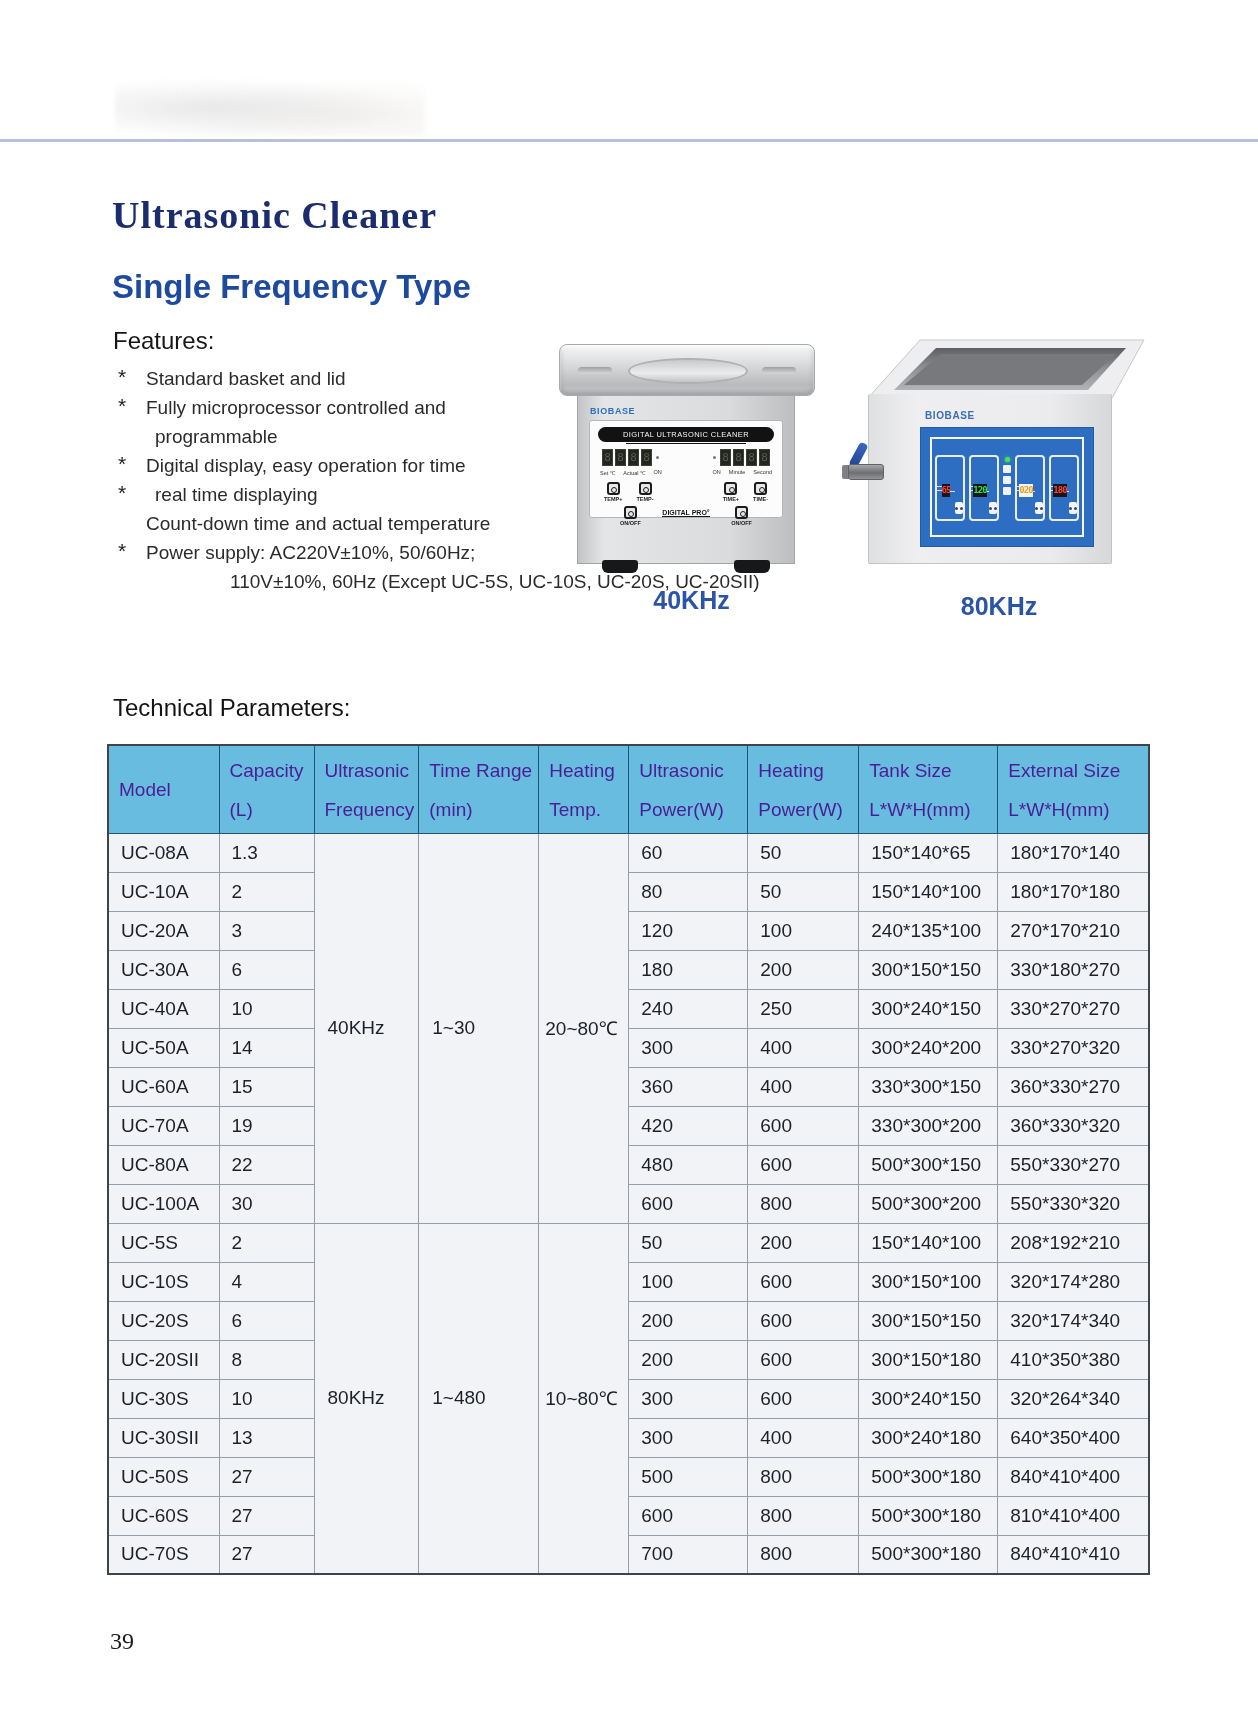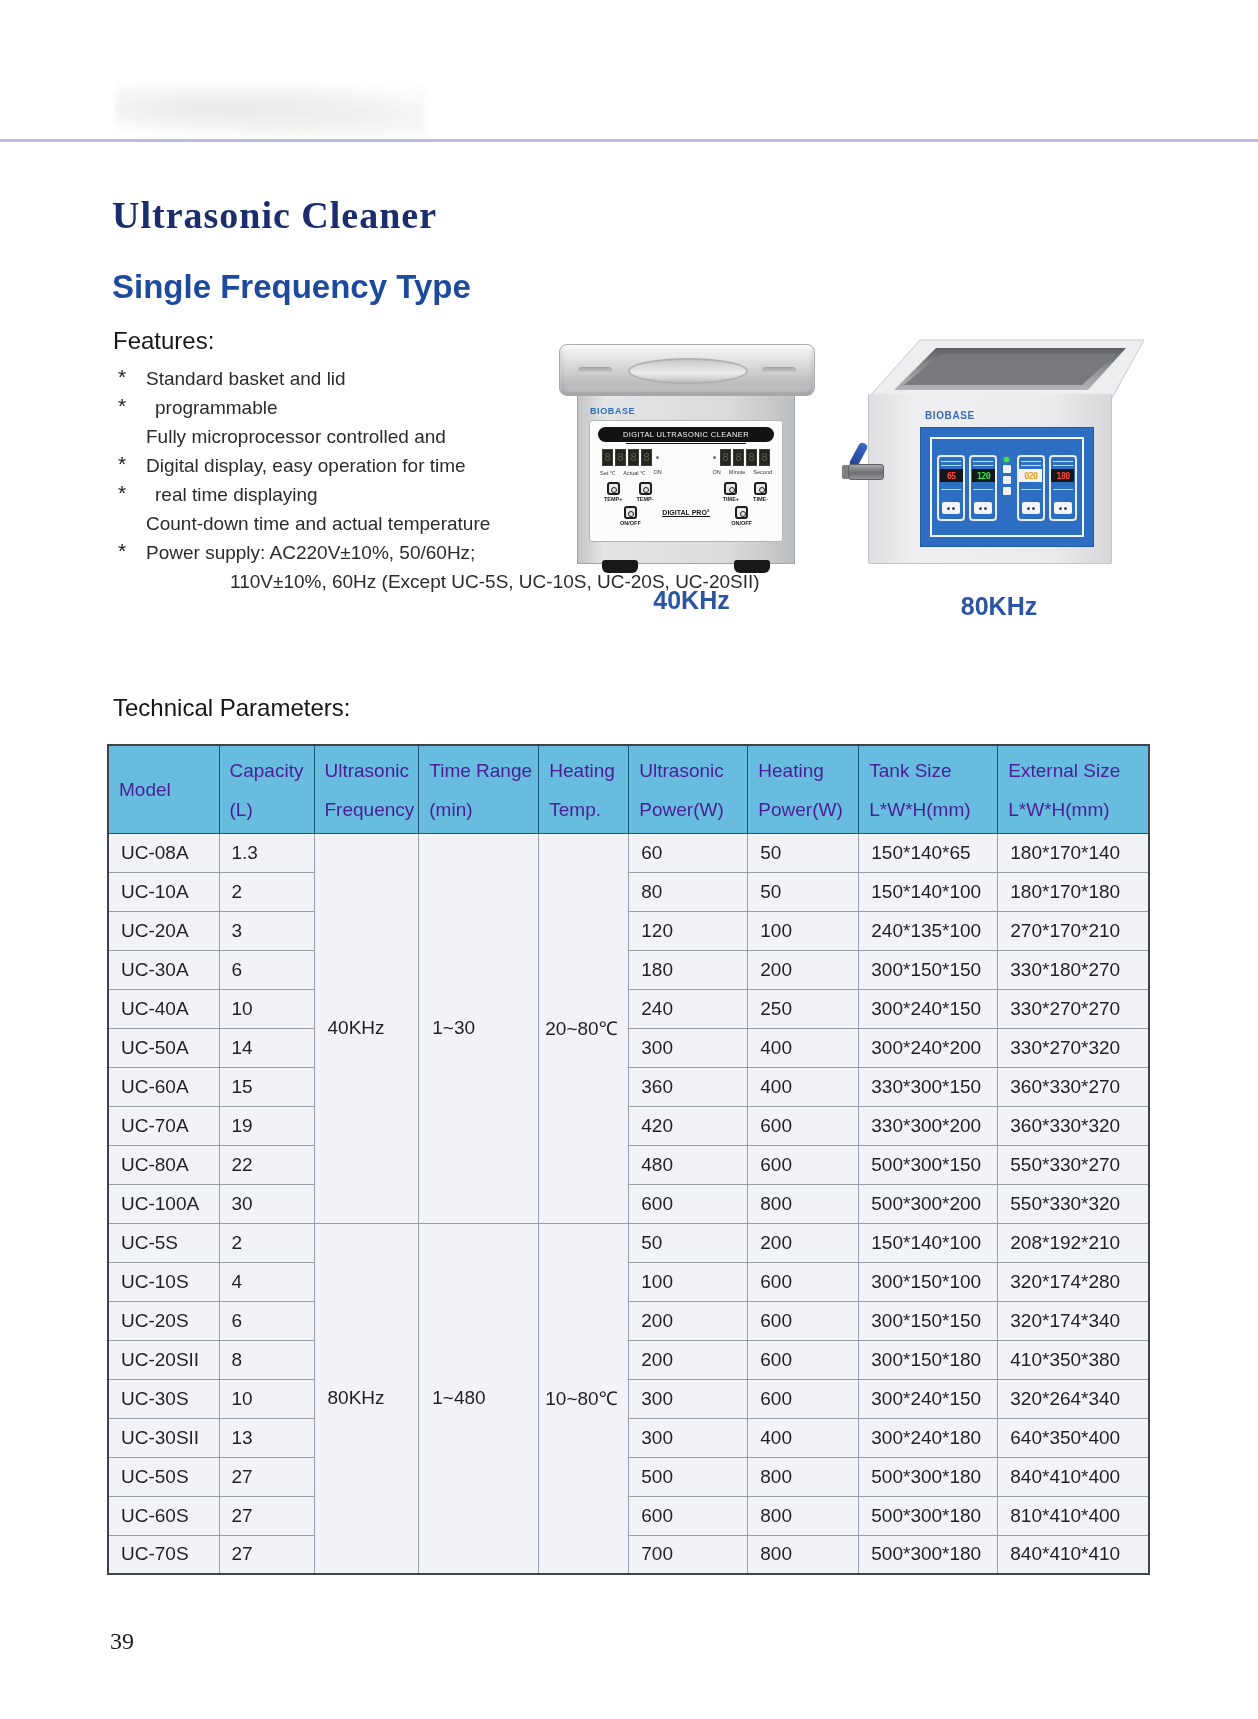--- a/index.html
+++ b/index.html
@@ -40,21 +40,21 @@
     border:1px solid #a8a9ab; box-shadow:inset 0 2px 3px rgba(255,255,255,.8), inset 0 -3px 5px rgba(90,90,95,.45); }
   .d1-lid-inner { position:absolute; left:68px; top:13px; width:120px; height:26px; border-radius:50%;
     background:linear-gradient(180deg,#c9cacc,#ececee 60%,#c2c3c5); border:2px solid #b0b1b3; }
   .d1-lid-slot { position:absolute; top:22px; width:34px; height:7px; border-radius:4px;
     background:linear-gradient(180deg,#9fa0a2,#d8d9db); }
   .d1-lid-slot.l { left:18px; } .d1-lid-slot.r { right:18px; }
   .d1-body { position:absolute; left:28px; top:58px; width:218px; height:168px;
     background:linear-gradient(90deg,#c3c4c6 0%,#e4e5e7 12%,#dadbdd 70%,#bdbec0 100%);
     border:1px solid #a3a4a6; border-top:none; }
   .d1-brand { position:absolute; left:12px; top:10px; font-size:9px; font-weight:700; letter-spacing:.6px; color:#2e6fc0; }
-  .d1-panel { position:absolute; left:11px; top:24px; width:194px; height:122px; background:#fcfcfc;
+  .d1-panel { position:absolute; left:11px; top:24px; width:194px; height:98px; background:#fcfcfc;
     border:1px solid #b4b5b7; border-radius:3px; }
   .d1-band { margin:6px auto 0; width:176px; height:15px; border-radius:8px; background:#121212;
     color:#f4f4f4; font-size:7.5px; letter-spacing:.4px; text-align:center; line-height:15px; }
   .d1-band::after { content:""; display:block; width:120px; height:1px; background:#111; margin:1px auto 0; }
   .d1-displays { display:flex; justify-content:space-between; padding:7px 12px 0; }
   .d1-dgroup { display:flex; gap:2px; align-items:center; }
   .d1-cell { width:11px; height:17px; background:#23261f; border:1px solid #3c4034; color:#565a4c;
     font-family:"DejaVu Sans Mono", monospace; font-size:11px; line-height:15px; text-align:center; }
   .d1-led { width:3px; height:3px; border-radius:50%; background:#777; margin:0 2px; }
   .d1-labels { display:flex; justify-content:space-between; padding:3px 10px 0; }
@@ -80,21 +80,21 @@
   .d2-body { position:absolute; left:20px; top:64px; width:244px; height:170px; border-radius:2px;
     background:linear-gradient(90deg,#dfe0e2 0%,#efeff1 20%,#ebebed 75%,#d7d8da 100%);
     border:1px solid #c2c3c5; border-top:none; }
   .d2-brand { position:absolute; left:56px; top:16px; font-size:10px; font-weight:700; letter-spacing:.6px; color:#3a6db3; }
   .d2-panel { position:absolute; left:52px; top:34px; width:172px; height:118px; background:#2e6ec2;
     box-shadow:0 0 0 1px #2459a5; }
   .d2-panel-frame { position:absolute; left:9px; top:9px; right:9px; bottom:9px; border:2px solid #f5f7fa; }
   .d2-modules { position:absolute; left:16px; top:20px; right:16px; bottom:18px; display:flex;
     align-items:center; justify-content:center; gap:4px; }
   .d2-module { width:30px; height:66px; border:2px solid #e9eef5; border-radius:4px; background:#2e6ec2;
-    display:flex; flex-direction:column; align-items:center; padding-top:4px; }
+    display:flex; flex-direction:row; align-items:center; padding-top:4px; }
   .d2-mlines { width:20px; height:5px; border-top:1px solid #cfe0f2; border-bottom:1px solid #cfe0f2; margin-bottom:3px; }
   .d2-display { width:23px; height:13px; background:#15171a; display:flex; align-items:center; justify-content:center;
     font-family:"DejaVu Sans Mono", monospace; font-size:9px; font-weight:700; letter-spacing:-1px; }
   .d2-display.light { background:#f2f3f4; }
   .d2-mdash { width:20px; height:8px; border-bottom:1px solid #cfe0f2; margin-bottom:4px; }
   .d2-mbtn { width:18px; height:12px; background:#f0f3f7; border-radius:2px; margin-top:auto; margin-bottom:5px;
     display:flex; align-items:center; justify-content:center; gap:2px; }
   .d2-mbtn i { display:block; width:3px; height:3px; background:#44474b; border-radius:50%; }
   .d2-strip { width:12px; height:66px; display:flex; flex-direction:column; align-items:center; padding-top:2px; gap:3px; }
   .d2-green { width:5px; height:5px; border-radius:50%; background:#46e34f; box-shadow:0 0 3px #46e34f; }
@@ -136,22 +136,22 @@
   <h2 class="page-subtitle">Single Frequency Type</h2>
 
   <div class="features-heading">Features:</div>
   <div class="features-list" id="features-list">
       <div class="feat">
         <span class="star">*</span>
         <div class="fline">Standard basket and lid</div>
       </div>
       <div class="feat">
         <span class="star">*</span>
+        <div class="fline">Fully microprocessor controlled and</div>
         <div class="fline cont">programmable</div>
-        <div class="fline">Fully microprocessor controlled and</div>
       </div>
       <div class="feat">
         <span class="star">*</span>
         <div class="fline">Digital display, easy operation for time</div>
       </div>
       <div class="feat">
         <span class="star">*</span>
         <div class="fline cont">real time displaying</div>
         <div class="fline">Count-down time and actual temperature</div>
       </div>

